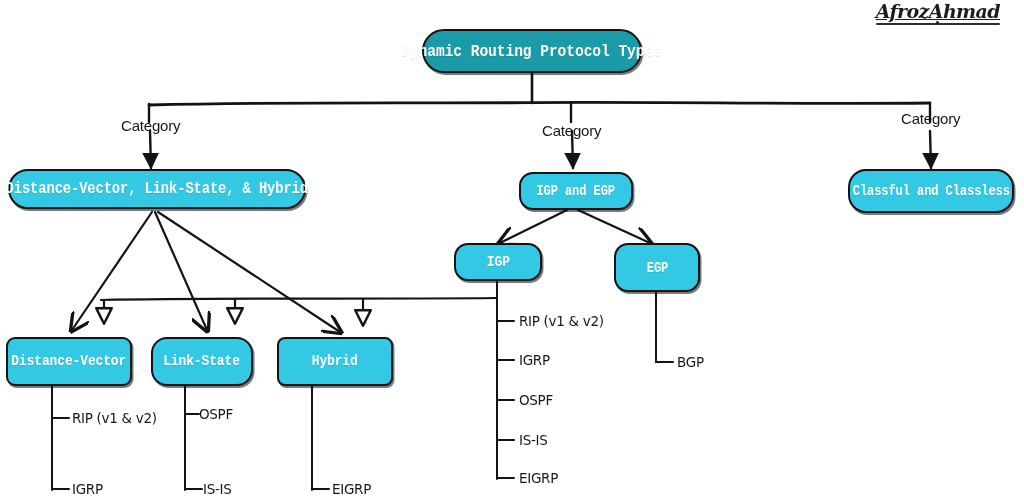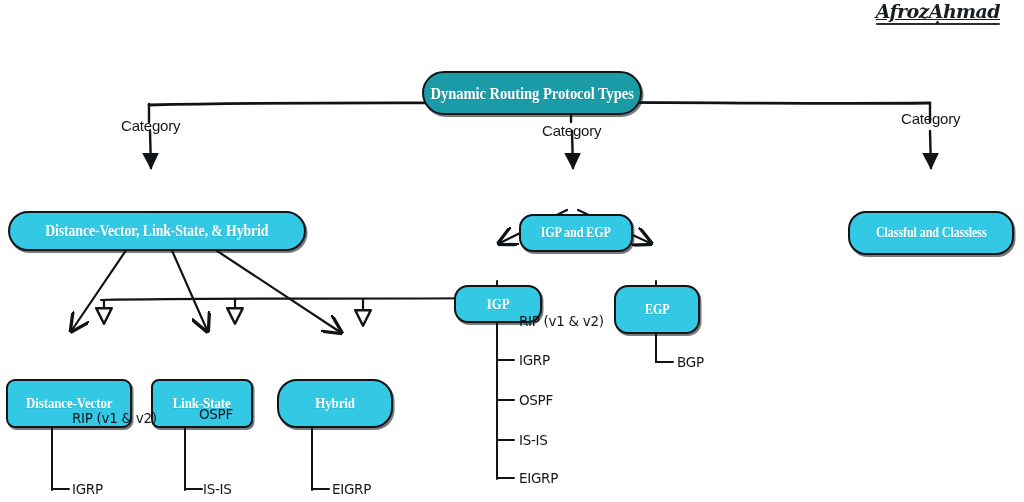--- a/index.html
+++ b/index.html
@@ -29,25 +29,24 @@
     display: flex;
     align-items: center;
     justify-content: center;
     box-sizing: border-box;
     border: 2.5px solid #111417;
     border-radius: 26px;
     color: #ffffff;
     text-align: right;
     letter-spacing: -0.1px;
     font-weight: bold;
-    font-family: Liberation Serif, serif;
+    font-family: Liberation Mono, monospace;
     transform: scaleX(1);
     box-shadow: 1.5px 2px 0 rgba(10,14,18,0.55);
     z-index: 3;
-    margin-top: 42px;
   }
   .node span {
     display: block;
     line-height: 1;
     transform: scaleX(0.86);
     white-space: nowrap;
     text-shadow: 0 1px 0 rgba(0,0,0,0.10);
   }
   .node.root {
     background: #1b9aa7;
@@ -208,25 +207,25 @@
   </div>
 
   <div class="node cyan" style="left:614px; top:243px; width:86px; height:49px; font-size:14px; border-radius:14px;">
     <span>EGP</span>
   </div>
 
   <div class="node cyan" style="left:6px; top:337px; width:126px; height:49px; font-size:15px; border-radius:9px;">
     <span>Distance-Vector</span>
   </div>
 
-  <div class="node cyan" style="left:151px; top:337px; width:102px; height:49px; font-size:15px; border-radius:8px;">
+  <div class="node cyan" style="left:151px; top:337px; width:102px; height:49px; font-size:15px; border-radius:16px;">
     <span>Link-State</span>
   </div>
 
-  <div class="node cyan" style="left:277px; top:337px; width:116px; height:49px; font-size:15px; border-radius:20px;">
+  <div class="node cyan" style="left:277px; top:337px; width:116px; height:49px; font-size:15px; border-radius:8px;">
     <span>Hybrid</span>
   </div>
 
   <div class="leaf-label" style="left:519px; top:313px;">RIP (v1 &amp; v2)</div>
   <div class="leaf-label" style="left:519px; top:352px;">IGRP</div>
   <div class="leaf-label" style="left:519px; top:392px;">OSPF</div>
   <div class="leaf-label" style="left:519px; top:432px;">IS-IS</div>
   <div class="leaf-label" style="left:519px; top:470px;">EIGRP</div>
 
   <div class="leaf-label" style="left:677px; top:354px;text-align:right;">BGP</div>

